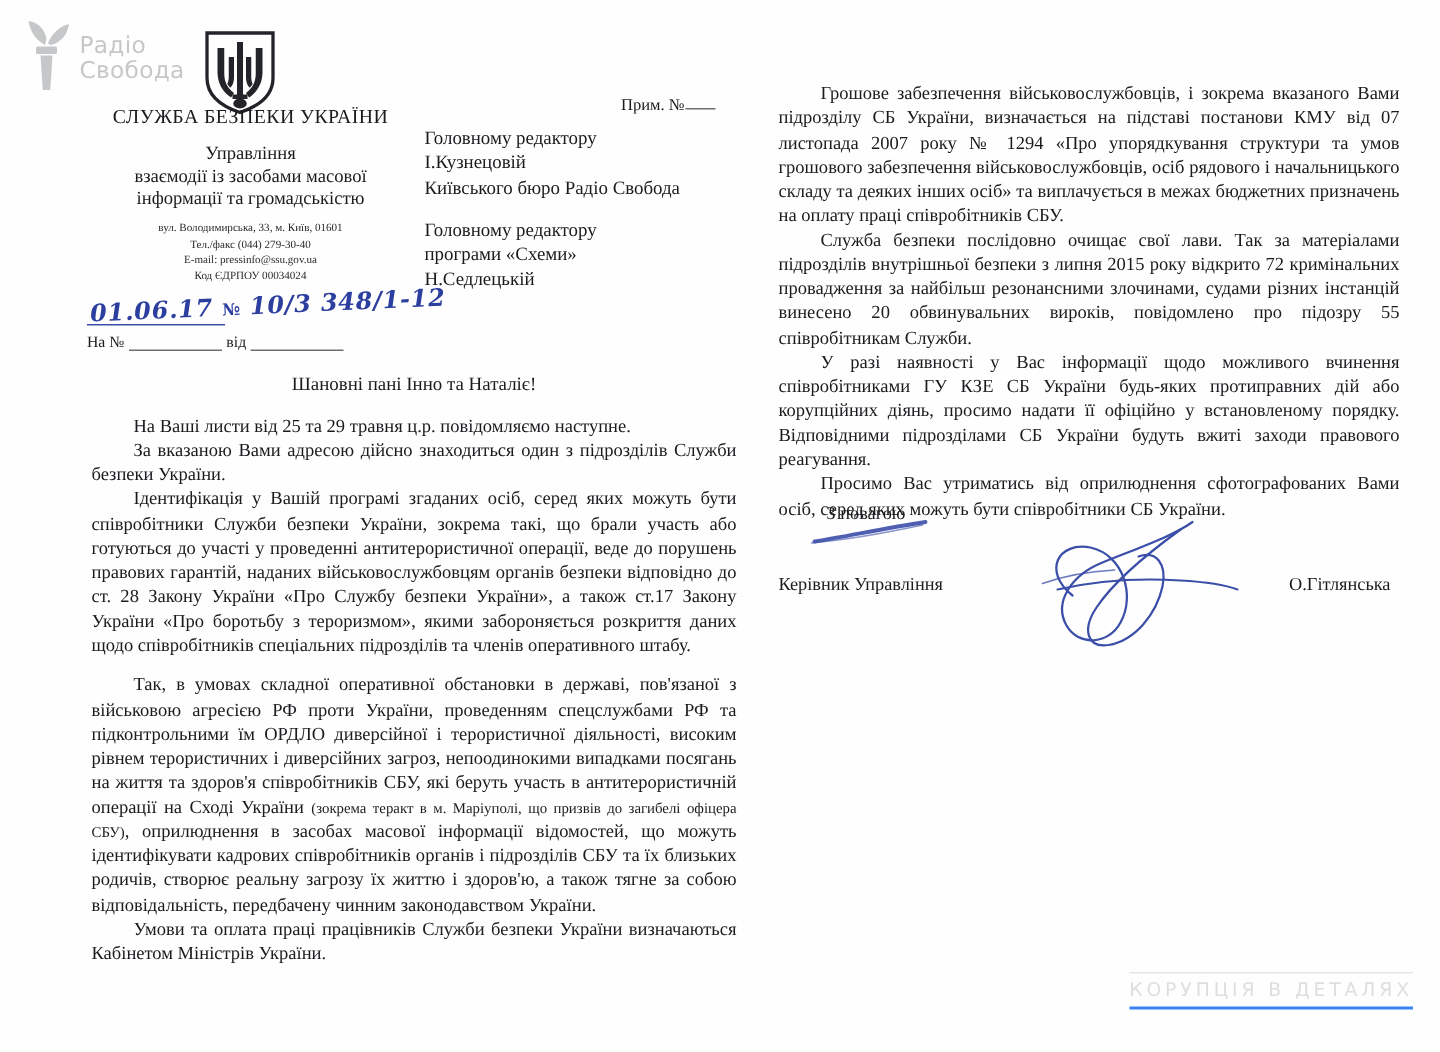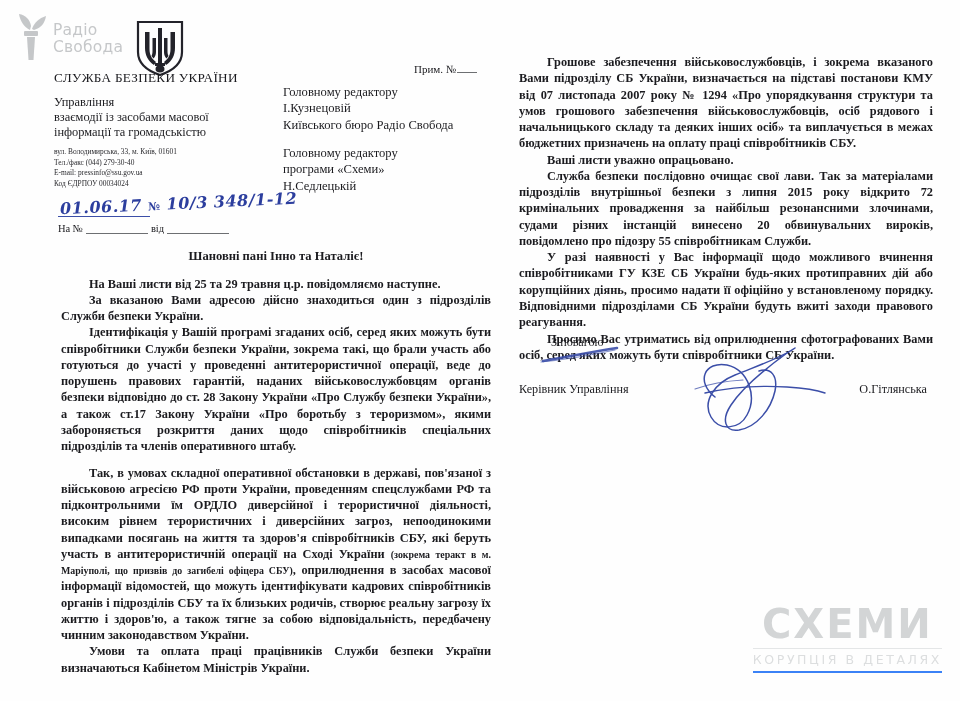--- a/index.html
+++ b/index.html
@@ -56,20 +56,21 @@
     border-bottom:2px solid #3b82f6;
     padding:3px 0 4px;
   }
   
   .emblem{
     position:absolute;left:133px;top:19px;
     width:54px;height:58px;
   }
   .head-block{
     position:absolute;left:54px;top:70px;width:226px;
+    text-align:center;
   }
   .org-name{
     font-size:13.2px;letter-spacing:.3px;
     white-space:nowrap;
   }
   .dept{
     margin-top:5px;font-size:12.6px;line-height:1.18;
   }
   .uprav{
     margin-top:9px;font-weight:normal;font-size:12.4px;line-height:1.22;
@@ -117,21 +118,20 @@
     position:absolute;left:283px;top:84px;width:220px;
     font-size:12.6px;line-height:1.30;
   }
   .addressee .grp{margin-bottom:12px;}
   
   .col{
     position:absolute;
     font-size:12.35px;
     line-height:1.318;
     text-align:justify;
-    font-weight:bold;
   }
   .col p{margin:0;text-indent:28px;}
   .col-left{left:61px;top:248px;width:430px;}
   .col-right{left:519px;top:54px;width:414px;}
   .greeting{
     text-align:center;text-indent:0 !important;
     margin-bottom:11px !important;
     font-size:12.6px;
   }
   .small-inline{font-size:9.9px;}
@@ -242,21 +242,20 @@
     <p>За вказаною Вами адресою дійсно знаходиться один з підрозділів Служби безпеки України.</p>
     <p>Ідентифікація у Вашій програмі згаданих осіб, серед яких можуть бути співробітники Служби безпеки України, зокрема такі, що брали участь або готуються до участі у проведенні антитерористичної операції, веде до порушень правових гарантій, наданих військовослужбовцям органів безпеки відповідно до ст. 28 Закону України «Про Службу безпеки України», а також ст.17 Закону України «Про боротьбу з тероризмом», якими забороняється розкриття даних щодо співробітників спеціальних підрозділів та членів оперативного штабу.</p>
     <p style="margin-top:10px;">
       <span>Так, в умовах складної оперативної обстановки в державі, пов'язаної з військовою агресією РФ проти України, проведенням спецслужбами РФ та підконтрольними їм ОРДЛО диверсійної і терористичної діяльності, високим рівнем терористичних і диверсійних загроз, непоодинокими випадками посягань на життя та здоров'я співробітників СБУ, які беруть участь в антитерористичній операції на Сході України </span><span class="small-inline">(зокрема теракт в м. Маріуполі, що призвів до загибелі офіцера СБУ)</span><span>, оприлюднення в засобах масової інформації відомостей, що можуть ідентифікувати кадрових співробітників органів і підрозділів СБУ та їх близьких родичів, створює реальну загрозу їх життю і здоров'ю, а також тягне за собою відповідальність, передбачену чинним законодавством України.</span>
     </p>
     <p>Умови та оплата праці працівників Служби безпеки України визначаються Кабінетом Міністрів України.</p>
   </div>
 
   <div class="col col-right">
     <p>Грошове забезпечення військовослужбовців, і зокрема вказаного Вами підрозділу СБ України, визначається на підставі постанови КМУ від 07 листопада 2007 року № 1294 «Про упорядкування структури та умов грошового забезпечення військовослужбовців, осіб рядового і начальницького складу та деяких інших осіб» та виплачується в межах бюджетних призначень на оплату праці співробітників СБУ.</p>
-    <p>Ваші листи уважно опрацьовано.</p>
     <p>Служба безпеки послідовно очищає свої лави. Так за матеріалами підрозділів внутрішньої безпеки з липня 2015 року відкрито 72 кримінальних провадження за найбільш резонансними злочинами, судами різних інстанцій винесено 20 обвинувальних вироків, повідомлено про підозру 55 співробітникам Служби.</p>
     <p>У разі наявності у Вас інформації щодо можливого вчинення співробітниками ГУ КЗЕ СБ України будь-яких протиправних дій або корупційних діянь, просимо надати її офіційно у встановленому порядку. Відповідними підрозділами СБ України будуть вжиті заходи правового реагування.</p>
     <p>Просимо Вас утриматись від оприлюднення сфотографованих Вами осіб, серед яких можуть бути співробітники СБ України.</p>
   </div>
 
   <div class="sig-wrap">
     <span class="sig-respect">З повагою</span>
     <svg class="sig-ink" width="414" height="120" viewBox="0 0 414 120" aria-hidden="true">
       <g fill="none" stroke="#3b4ea8" stroke-linecap="round">
         <path d="M24 30 C48 26 72 21 98 17" stroke-width="2.6" opacity=".9"></path>
@@ -265,17 +264,16 @@
         <path d="M268 22 C246 38 224 56 212 74 C202 89 206 101 220 99 C238 96 252 78 256 60 C259 45 252 36 240 40" stroke-width="1.5"></path>
         <path d="M186 62 C208 57 236 54 268 56 C286 57 298 59 306 62" stroke-width="1.4"></path>
         <path d="M176 58 C190 53 206 50 224 49" stroke-width="1.1" opacity=".75"></path>
       </g>
     </svg>
     <span class="sig-role">Керівник Управління</span>
     <span class="sig-name">О.Гітлянська</span>
   </div>
 
   <div class="wm-schemy">
-    <div class="big">СХЕМИ</div>
     <div class="small">КОРУПЦІЯ В ДЕТАЛЯХ</div>
   </div>
 
 </div>
 
 </body></html>

